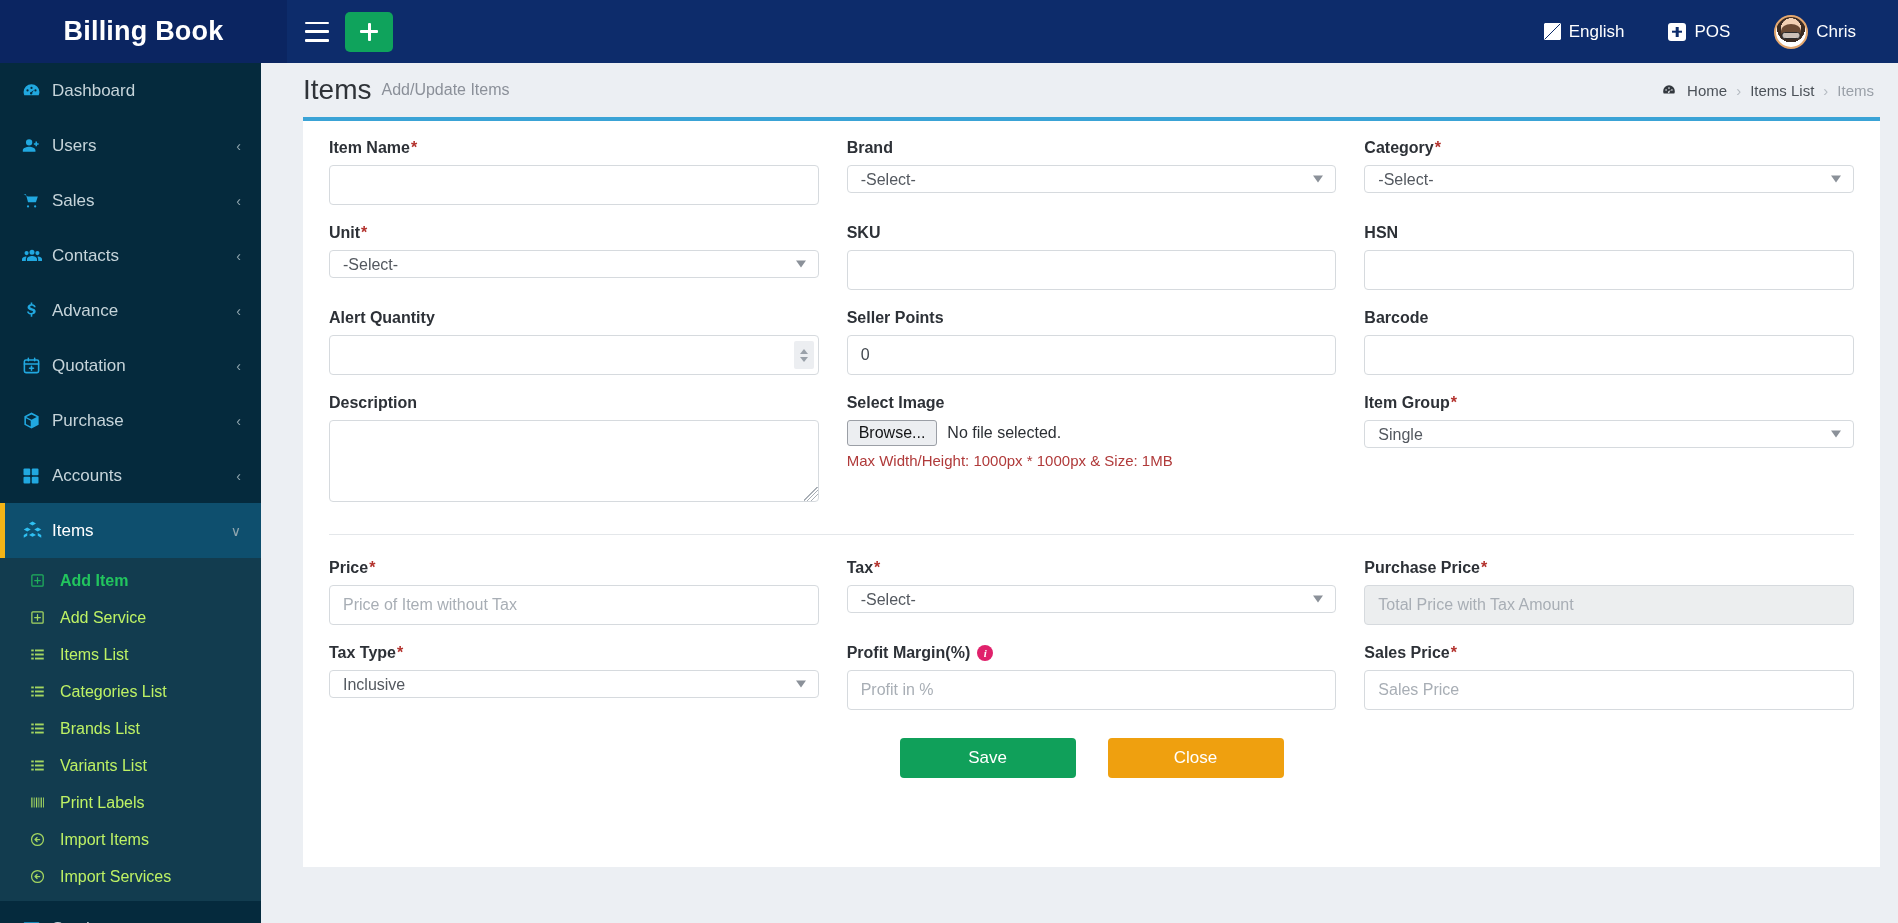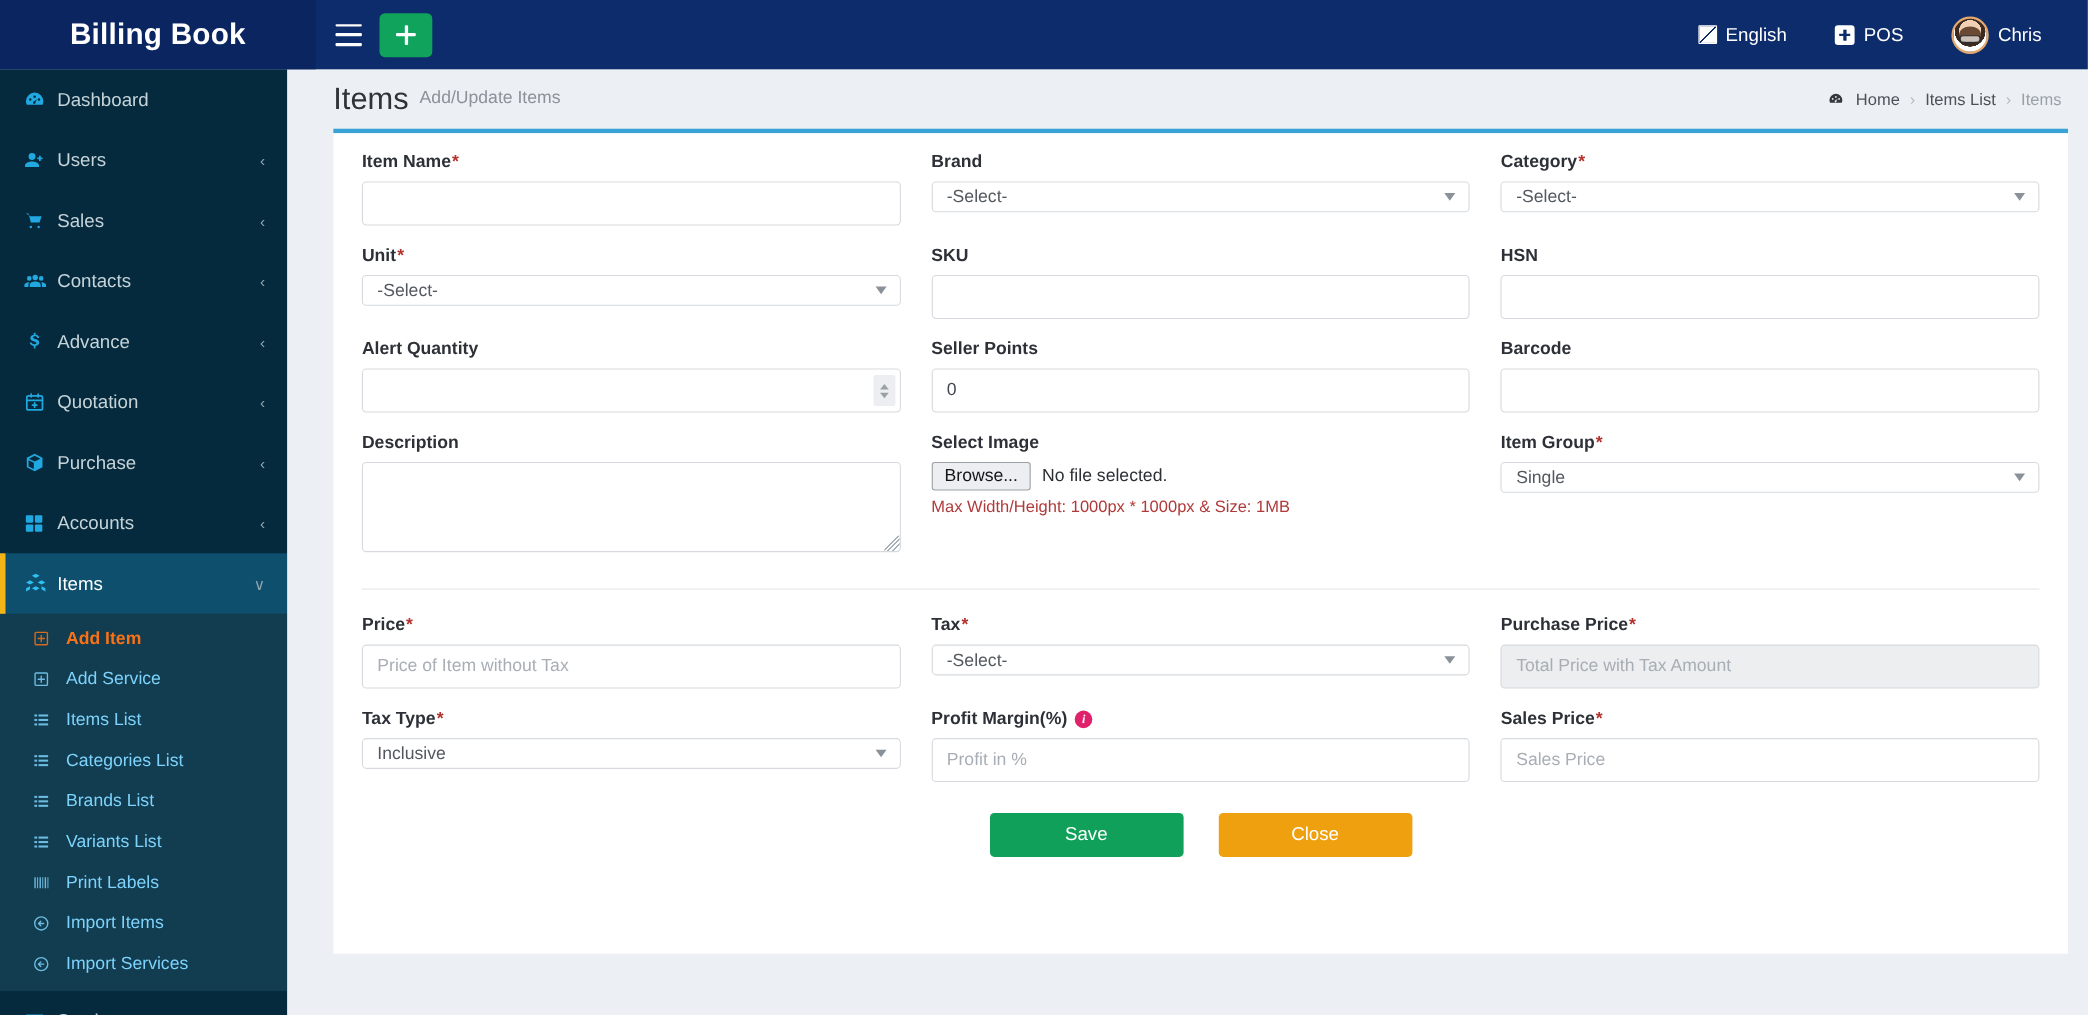--- a/index.html
+++ b/index.html
@@ -110,24 +110,24 @@
   .side-item .s-caret { color: #8fa5ae; font-size: 14px; }
   .side-item.active {
     background: #0e4f6e; color: #ffffff;
     border-left: 5px solid #f3b417; padding-left: 17px;
   }
   .side-item.active .s-icon { color: #2fc0f2; }
   .submenu { background: #123c4f; padding: 4px 0 6px 0; }
   .sub-item {
     display: flex; align-items: center;
     height: 37px; padding-left: 30px;
-    color: #7dd3fc; font-size: 16px; cursor: pointer;
+    color: #bef264; font-size: 16px; cursor: pointer;
   }
   .sub-item .sub-icon { width: 30px; flex: none; font-size: 15px; opacity: .85; }
-  .sub-item.current { color: #f97316; font-weight: bold; }
+  .sub-item.current { color: #22c55e; font-weight: bold; }
 
   svg.ico { display: block; }
 
   
   .content {
     position: absolute; top: 63px; left: 287px;
     width: 1611px; height: 860px;
     background: #eceff3;
   }
   .page-head {

